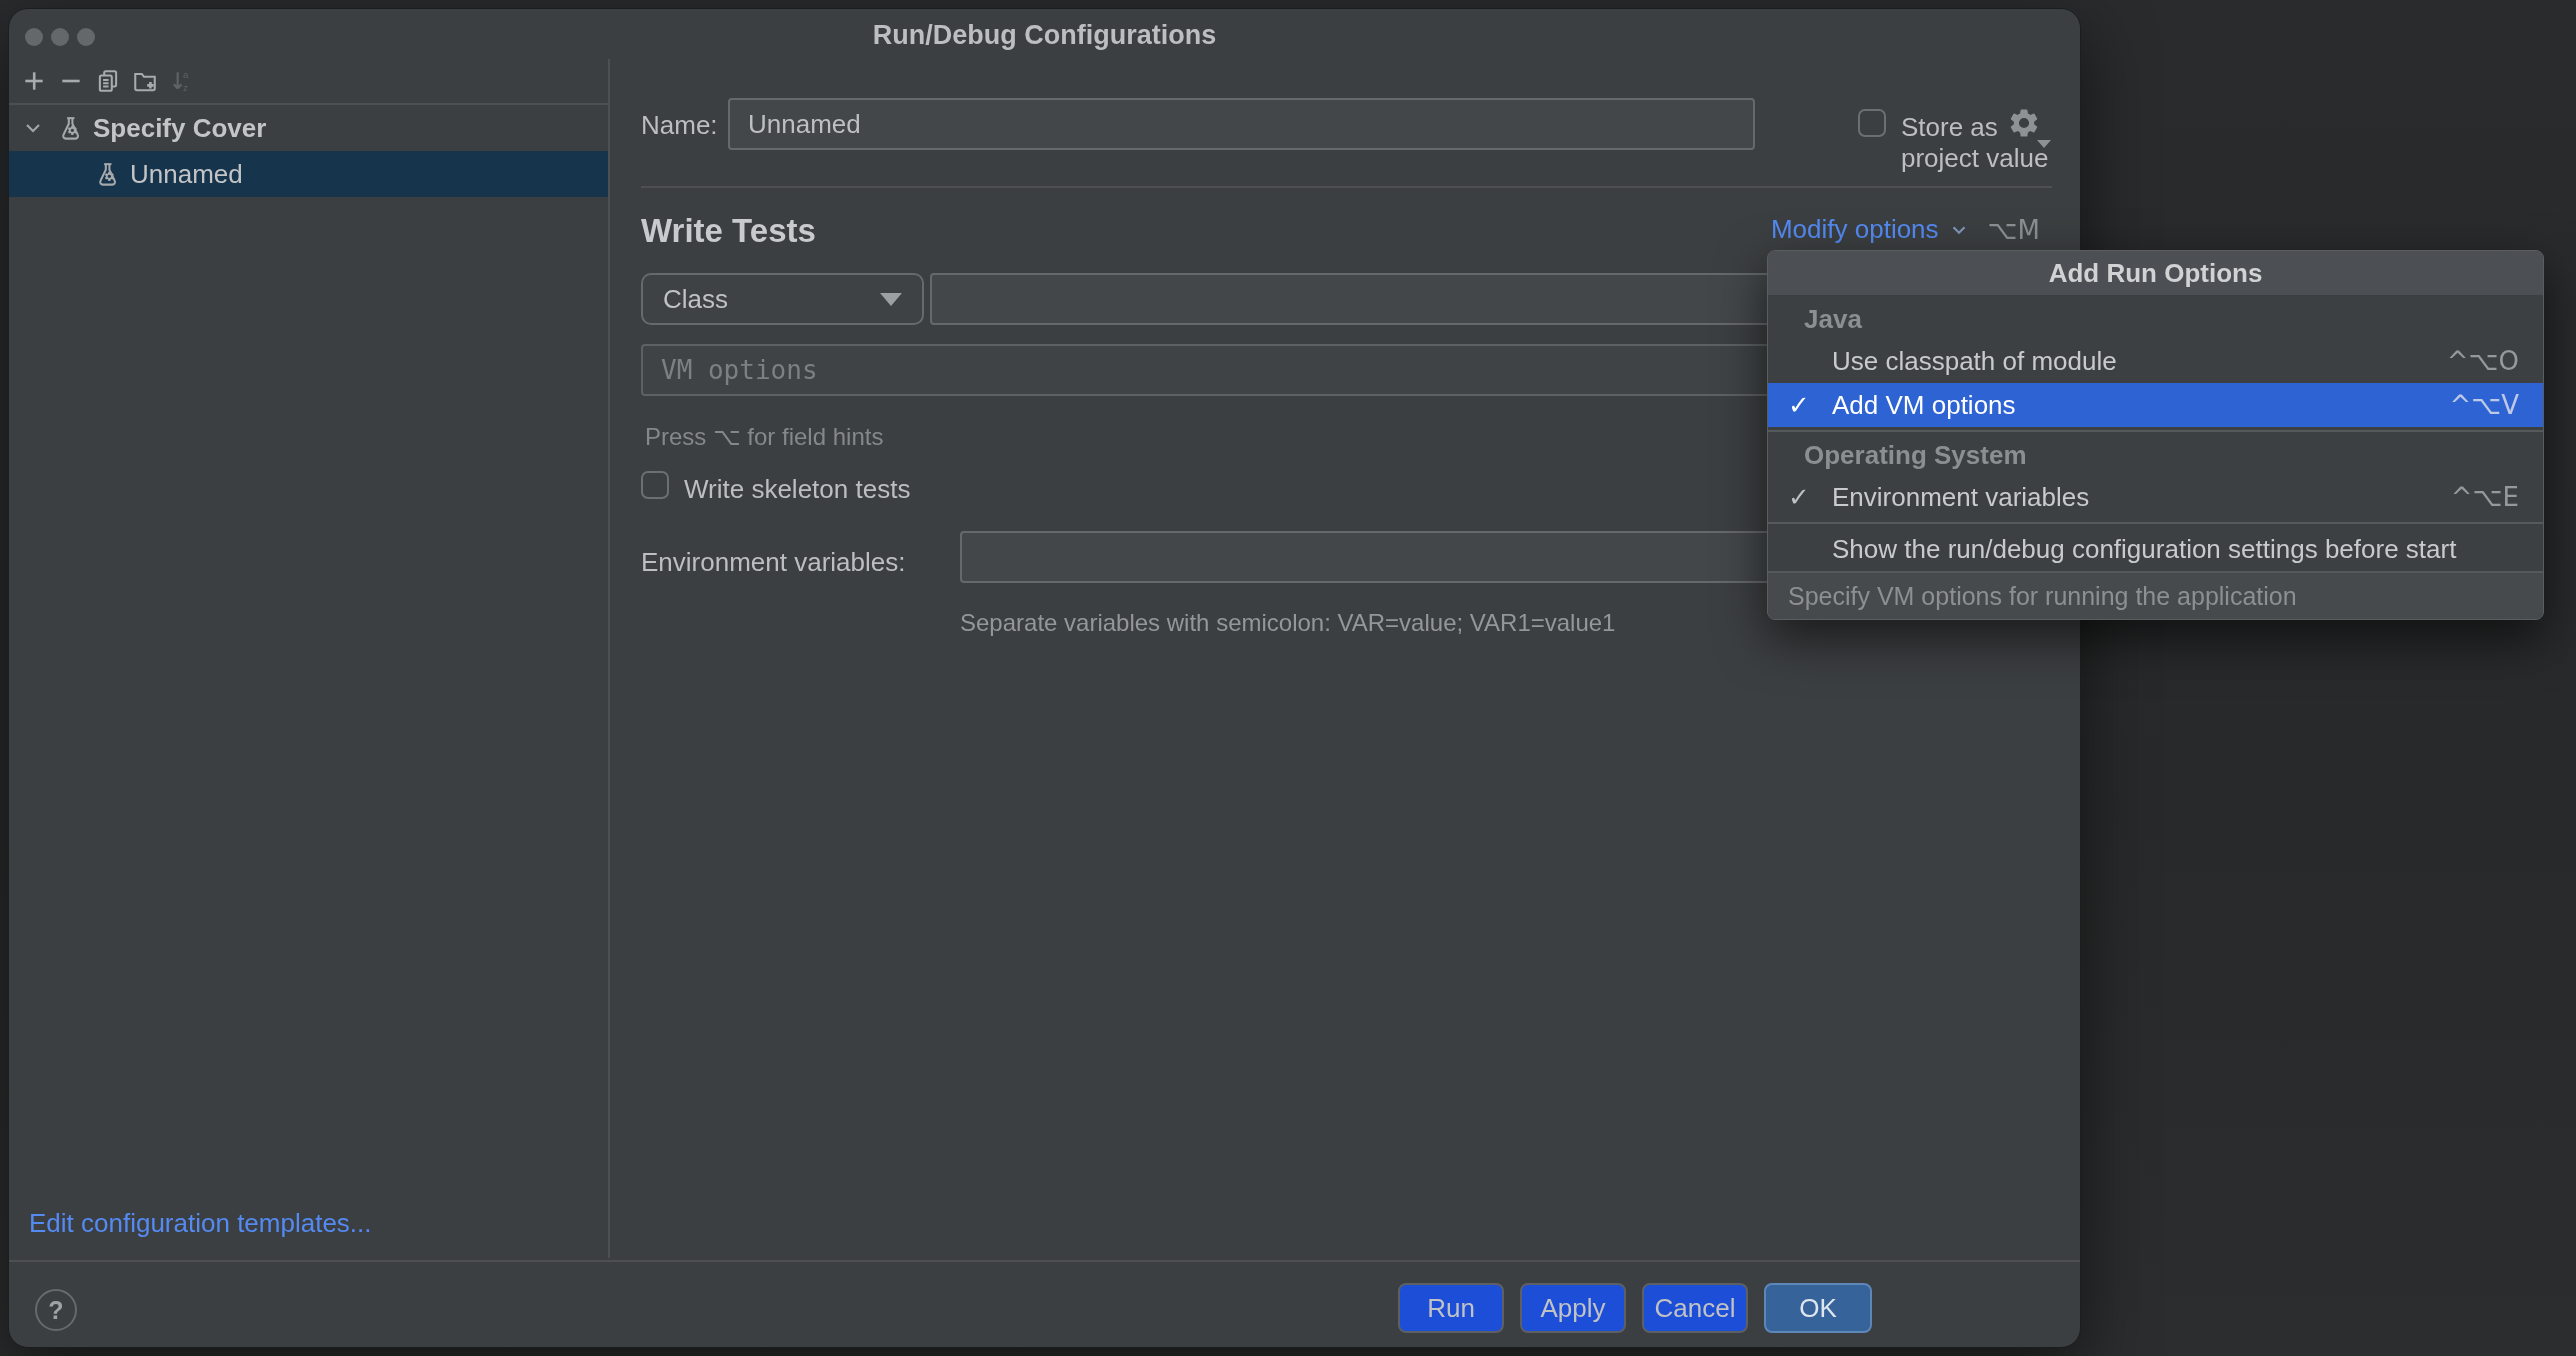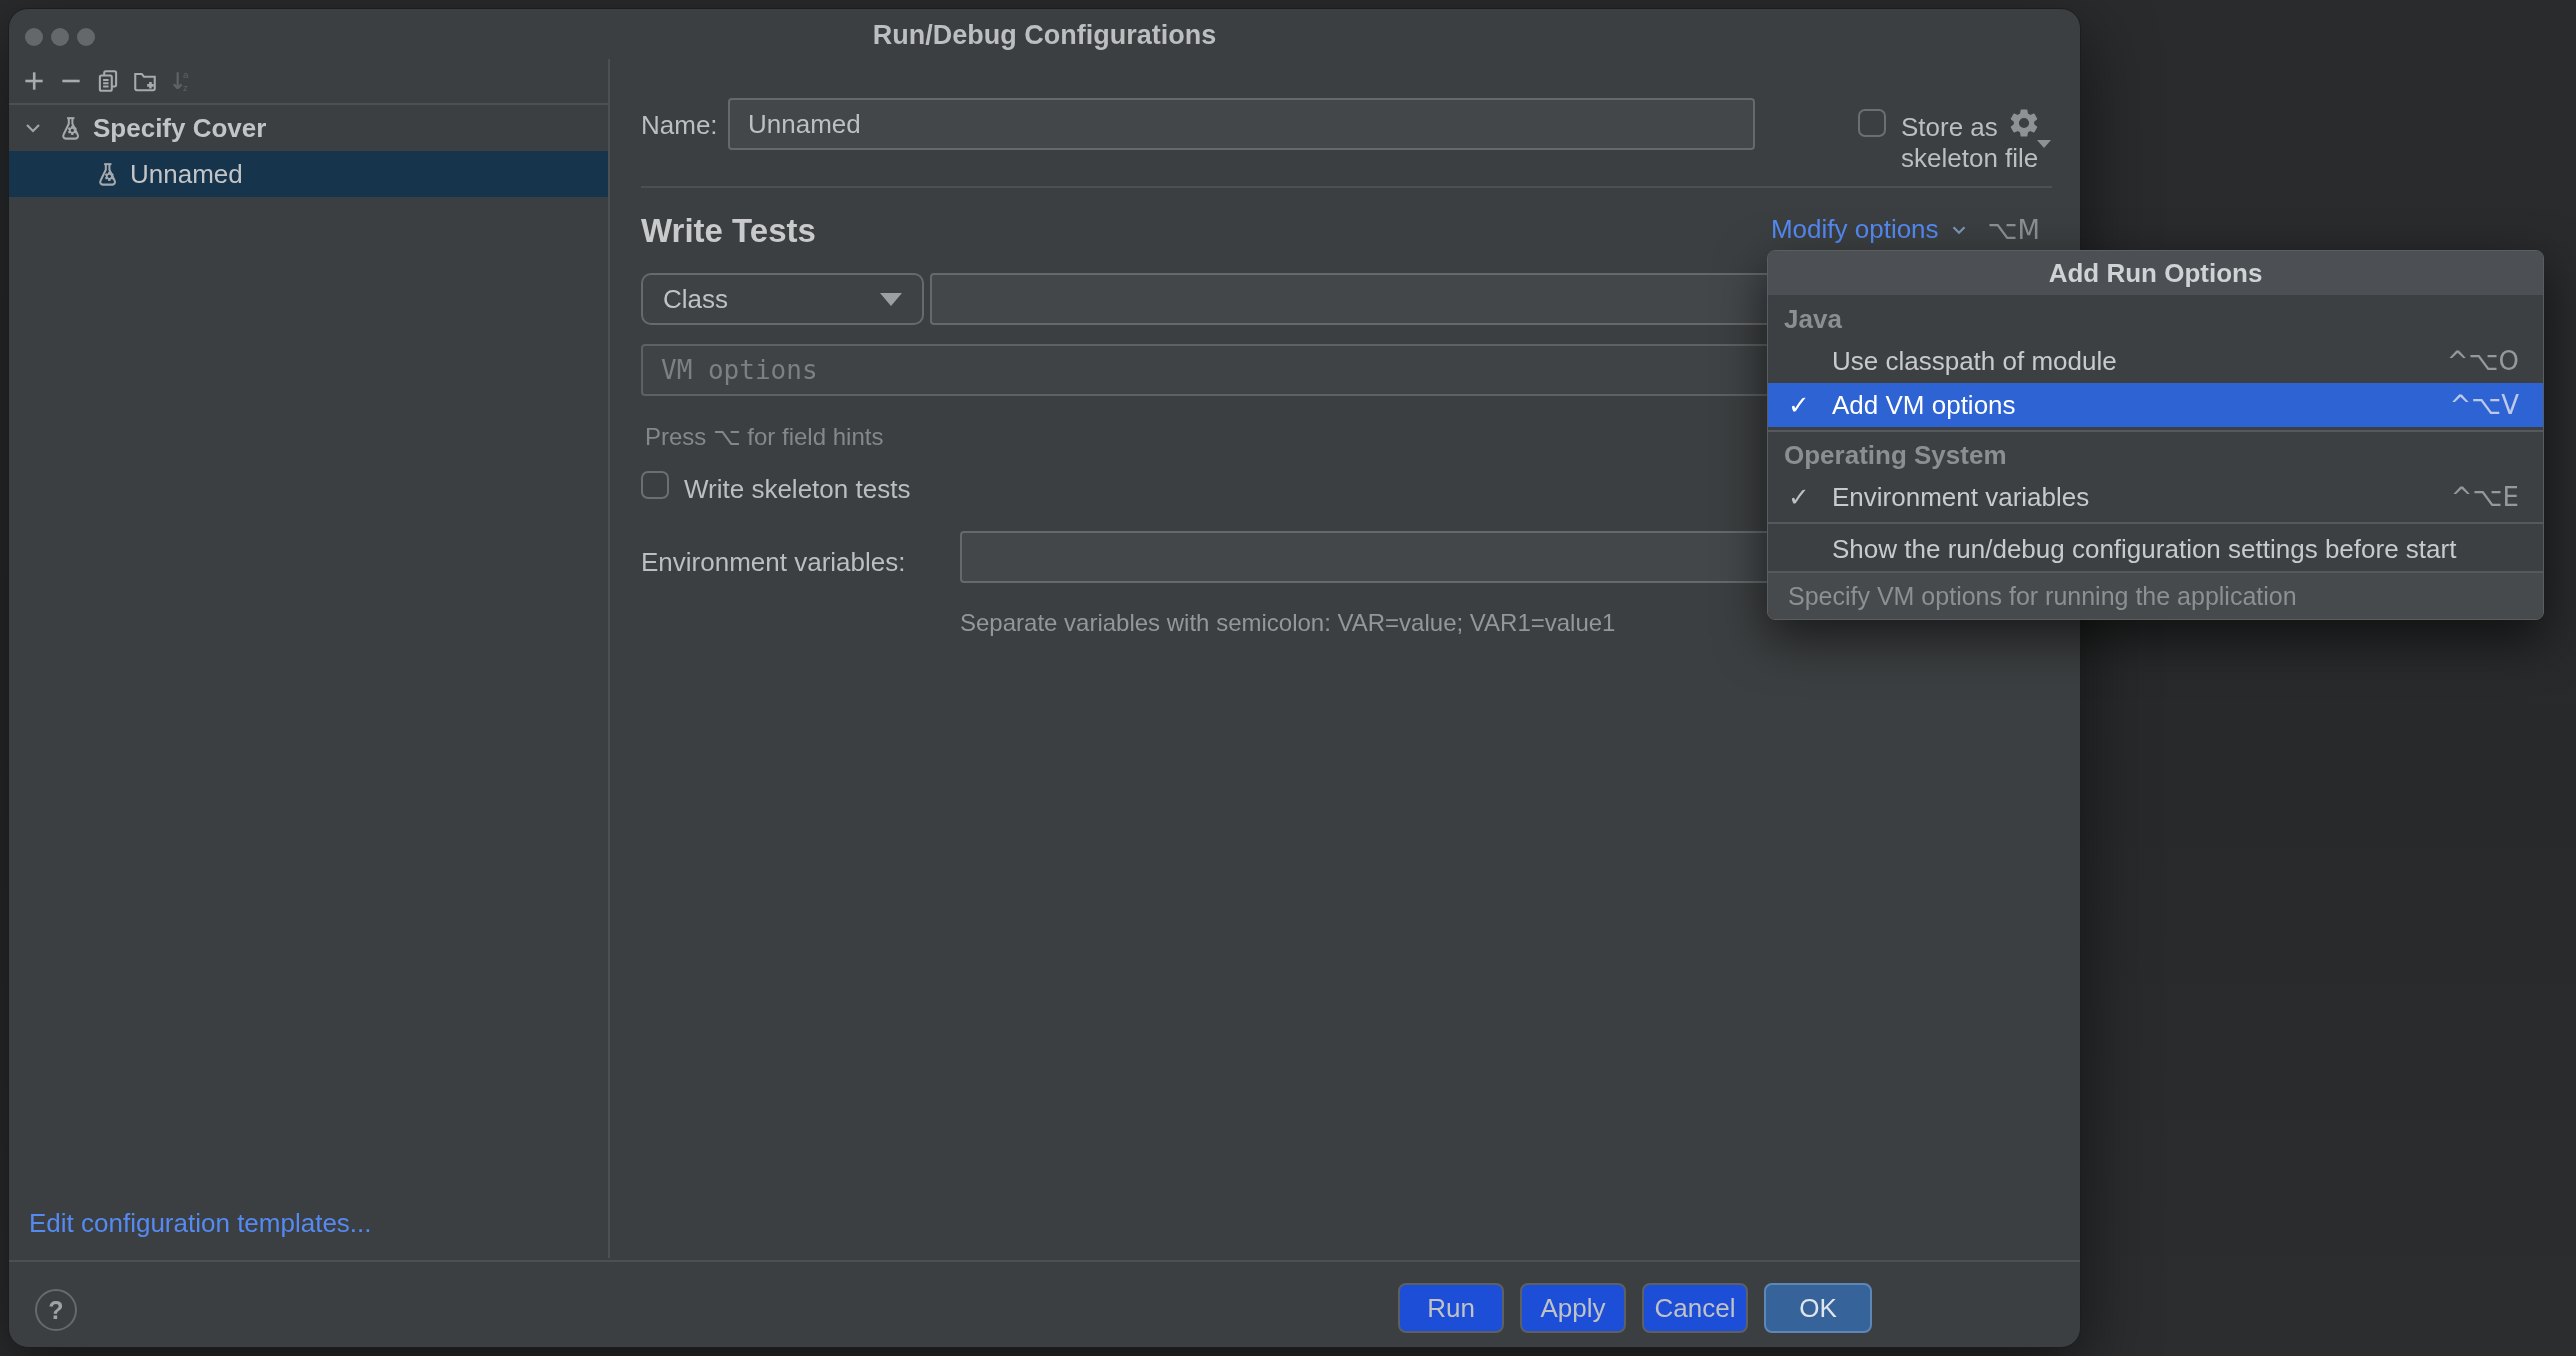--- a/index.html
+++ b/index.html
@@ -109,21 +109,21 @@
   .btn-ok { left:1755px; width:108px; background:#37639b; border-color:#5d87b6; color:#dfe6ee; }
 
   
   .popup {
     position:absolute; left:1767px; top:250px; width:777px;
     background:#3d4043; border:1px solid #5b5e60; border-radius:8px; overflow:hidden;
     box-shadow:0 18px 50px rgba(0,0,0,.6); z-index:50;
   }
   .p-header { height:44px; background:#4c5054; color:#d0d2d4; font-size:26px; font-weight:600;
     display:flex; align-items:center; justify-content:center; }
-  .p-section { height:40px; display:flex; align-items:center; padding-left:16px;
+  .p-section { height:40px; display:flex; align-items:center; padding-left:36px;
     font-size:26px; font-weight:bold; color:#8b8f92; }
   .p-section.first { margin-top:4px; }
   .p-item { height:44px; display:flex; align-items:center; padding:0 24px 0 20px; font-size:26px; color:#c8cacc; }
   .p-check { width:44px; font-size:26px; color:#bec1c3; }
   .p-label { flex:1; }
   .p-short { font-family:"DejaVu Sans",sans-serif; font-size:26px; color:#96999c; }
   .p-item.selected { background:#2e63d3; color:#ffffff; }
   .p-item.selected .p-check { color:#ffffff; }
   .p-item.selected .p-short { color:#bdc9e7; }
   .p-sep { height:2px; background:#56595b; margin:3px 0; }
@@ -211,21 +211,21 @@
           <span class="tree-label">Unnamed</span>
         </div>
       </div>
     </div>
 
     <a class="edit-link">Edit configuration templates...</a>
 
     <span class="form-label" style="left:632px; top:101px;">Name:</span>
     <input class="field" style="left: 719px; top: 89px; width: 1027px;" value="Unnamed">
     <span class="checkbox store-box"></span>
-    <span class="form-label store-label">Store as skeleton file</span>
+    <span class="form-label store-label">Store as project value</span>
     <span class="gear-btn">
       <svg viewBox="0 0 24 24" fill="currentColor">
         <path d="M19.14 12.94c.04-.3.06-.61.06-.94s-.02-.64-.07-.94l2.03-1.58a.49.49 0 0 0 .12-.61l-1.92-3.32a.49.49 0 0 0-.59-.22l-2.39.96c-.5-.38-1.03-.7-1.62-.94l-.36-2.54a.48.48 0 0 0-.48-.41h-3.84c-.24 0-.43.17-.47.41l-.36 2.54c-.59.24-1.13.57-1.62.94l-2.39-.96a.49.49 0 0 0-.59.22L2.74 8.87c-.12.21-.08.47.12.61l2.03 1.58c-.05.3-.09.63-.09.94s.02.64.07.94l-2.03 1.58a.49.49 0 0 0-.12.61l1.92 3.32c.12.22.37.29.59.22l2.39-.96c.5.38 1.03.7 1.62.94l.36 2.54c.05.24.24.41.48.41h3.84c.24 0 .44-.17.47-.41l.36-2.54c.59-.24 1.13-.56 1.62-.94l2.39.96c.22.08.47 0 .59-.22l1.92-3.32a.49.49 0 0 0-.12-.61l-2.01-1.58zM12 15.6a3.6 3.6 0 1 1 0-7.2 3.6 3.6 0 0 1 0 7.2z"></path>
       </svg>
       <span class="gear-caret"></span>
     </span>
     <div class="name-sep"></div>
 
     <div class="section-title">Write Tests</div>
 

